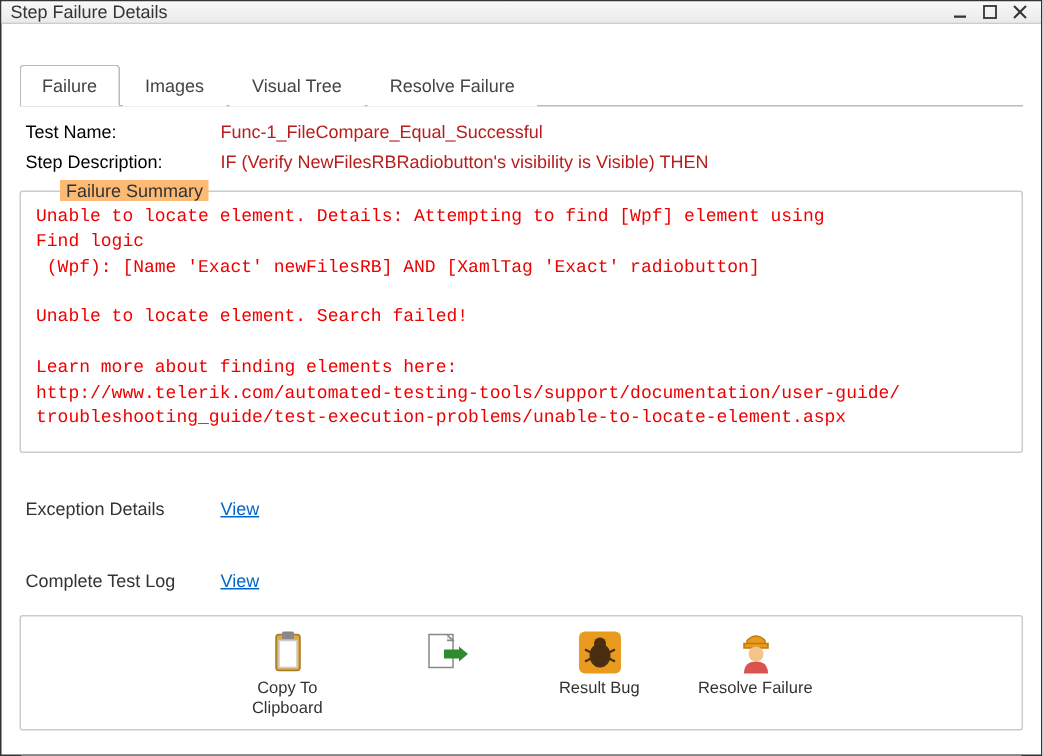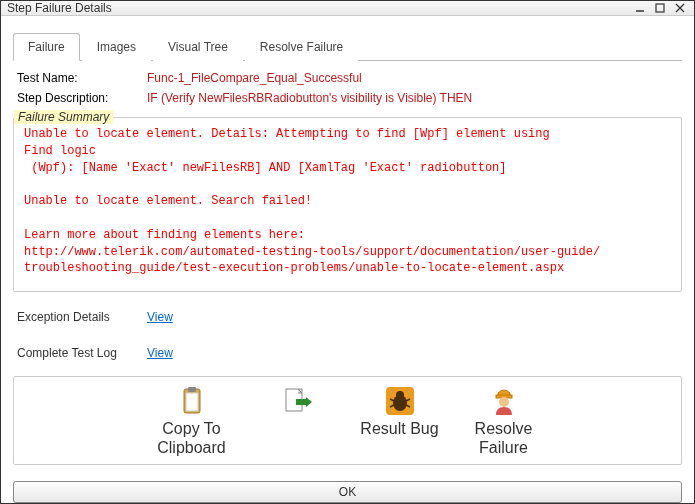--- a/index.html
+++ b/index.html
@@ -2,37 +2,37 @@
 <html><head>
 <meta charset="utf-8">
 <style>
 * { box-sizing: border-box; margin: 0; padding: 0; font-family: 'Segoe UI', Tahoma, sans-serif; font-size: 12px; }
 body { background: #fff; width: 695px; height: 504px; overflow: hidden; }
 .window { width: 695px; height: 504px; border: 1px solid #333; background: #fff; display: flex; flex-direction: column; }
 .titlebar { height: 22px; background: linear-gradient(#f8f8f8,#eaeaea); border-bottom: 1px solid #ccc; display: flex; align-items: center; padding: 0 6px; }
 .titlebar-title { flex: 1; font-size: 12px; color: #333; }
 .titlebar-buttons { display: flex; gap: 4px; }
 .titlebar-btn { width: 16px; height: 14px; display: flex; align-items: center; justify-content: center; font-size: 10px; color: #333; cursor: default; }
-.content { flex: 1; padding: 16px 12px 8px 12px; display: flex; flex-direction: column; }
+.content { flex: 1; padding: 26px 12px 8px 12px; display: flex; flex-direction: column; }
 .tabs { display: flex; border-bottom: 1px solid #bbb; margin-bottom: 10px; }
 .tab { padding: 6px 14px; border: 1px solid transparent; border-bottom: none; margin-right: 2px; cursor: default; color: #444; position: relative; top: 1px; background: #fff; }
 .tab.active { border: 1px solid #bbb; border-bottom: 1px solid #fff; border-top-left-radius: 3px; border-top-right-radius: 3px; }
 .info-row { display: flex; margin-bottom: 6px; padding-left: 4px; }
 .info-label { width: 130px; color: #000000; }
 .info-value { color: #b91c1c; }
 .fieldset { border: 1px solid #ccc; border-radius: 2px; padding: 8px 10px 14px 10px; margin-top: 6px; position: relative; }
-.fieldset-legend { position: absolute; top: -8px; left: 0; background: #fef9c3; padding: 0 4px; color: #333; font-style: italic; }
+.fieldset-legend { position: absolute; top: -8px; left: 26px; background: #fdba74; padding: 0 4px; color: #333; }
 .failure-text { font-family: 'Courier New', monospace; color: #e00; white-space: pre-wrap; line-height: 1.4; font-size: 12px; }
-.links-row { display: flex; margin-top: 18px; margin-bottom: 4px; padding-left: 4px; }
+.links-row { display: flex; margin-top: 30px; margin-bottom: 4px; padding-left: 4px; }
 .link-label { width: 130px; color: #333; }
 .link { color: #0066cc; text-decoration: underline; cursor: pointer; }
 .actions-box { border: 1px solid #ccc; border-radius: 2px; margin-top: 12px; padding: 8px 0 6px 0; display: flex; justify-content: center; gap: 22px; }
 .action { display: flex; flex-direction: column; align-items: center; width: 82px; cursor: pointer; }
 .action-icon { width: 32px; height: 32px; margin-bottom: 2px; display: flex; align-items: center; justify-content: center; }
-.action-label { text-align: center; color: #333; line-height: 1.2; font-size: 16px; }
+.action-label { text-align: center; color: #333; line-height: 1.2; font-size: 11px; }
 .footer { display: flex; justify-content: flex-end; gap: 8px; padding: 8px 12px 10px 12px; flex-direction: column; }
 .btn { min-width: 74px; padding: 3px 12px; border: 1px solid #888; background: linear-gradient(#fdfdfd,#e8e8e8); border-radius: 3px; color: #333; cursor: pointer; text-align: center; }
 </style>
 </head>
 <body>
 
 <div class="window">
   <div class="titlebar">
     <div class="titlebar-title">Step Failure Details</div>
     <div class="titlebar-buttons">

